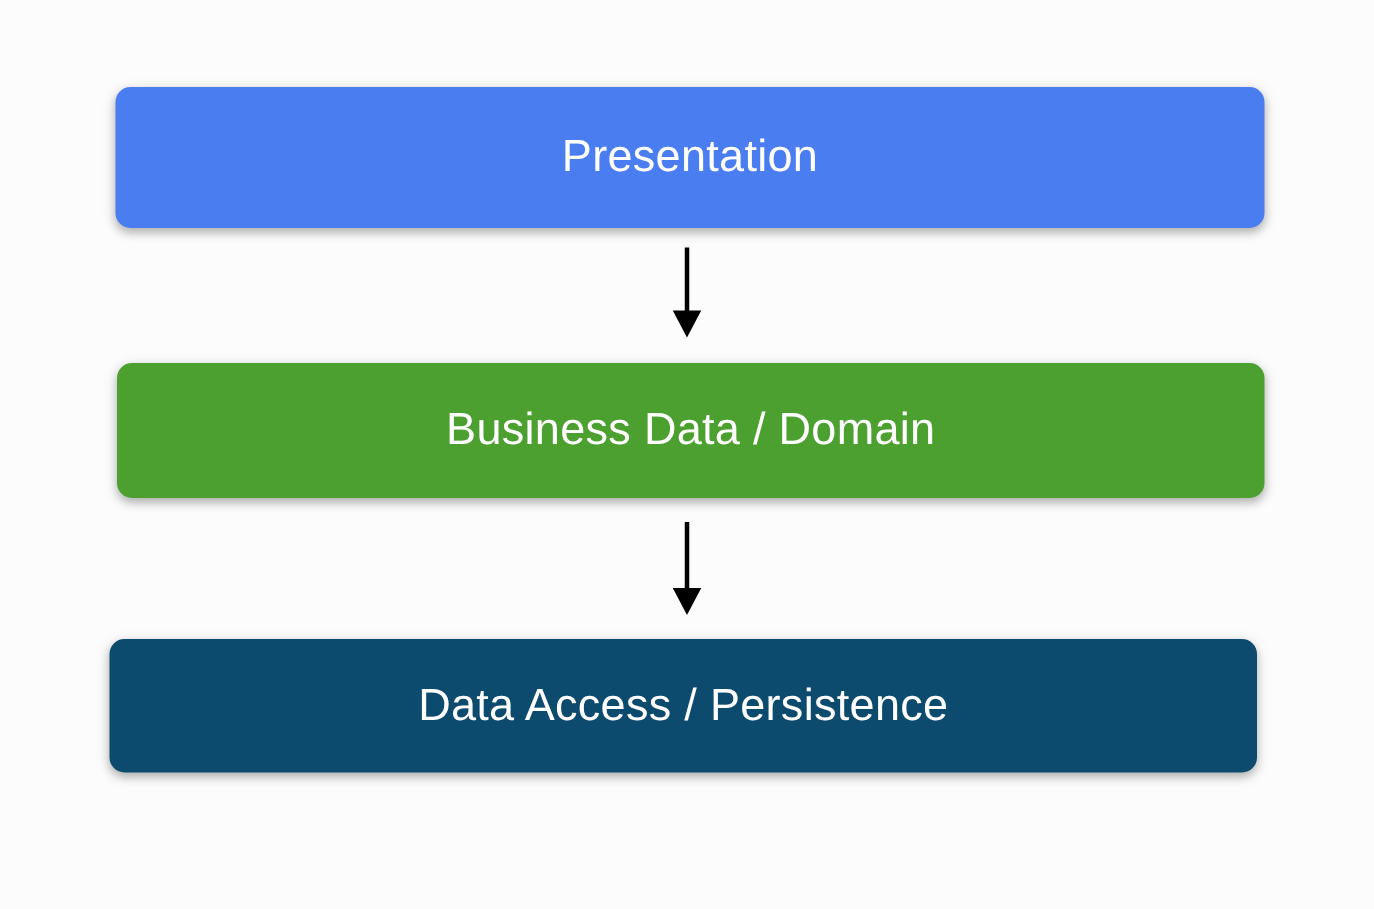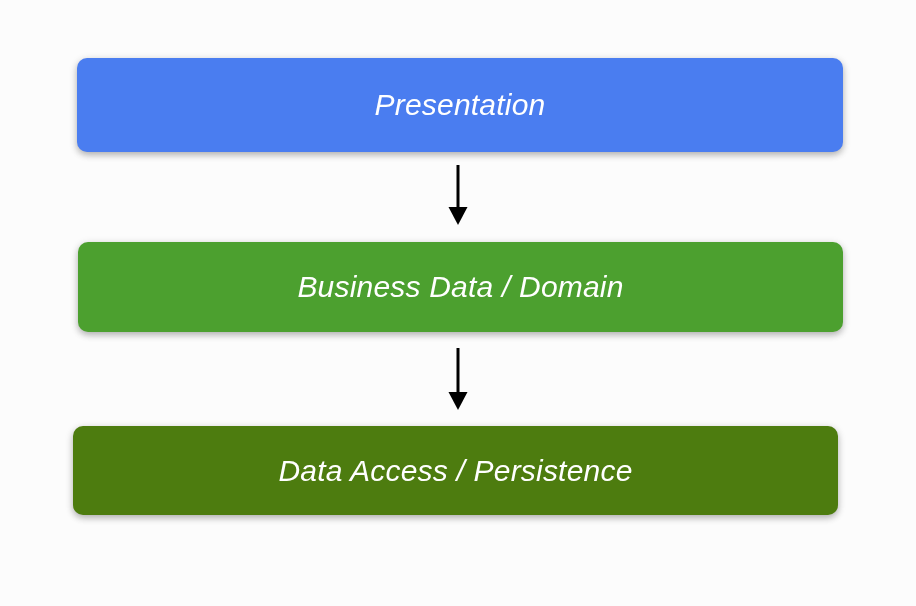--- a/index.html
+++ b/index.html
@@ -13,21 +13,20 @@
     background: #fcfcfc;
     font-family: "Liberation Sans", "DejaVu Sans", sans-serif;
     overflow: hidden;
   }
 
   #diagram-canvas {
     position: relative;
     width: 916px;
     height: 443px;
     background: #fcfcfc;
-    font-style: italic;
   }
 
   
   .layer-node {
     position: absolute;
     box-sizing: border-box;
     border-radius: 10px;
     display: flex;
     align-items: center;
     justify-content: center;
@@ -79,17 +78,17 @@
     <span class="layer-label" style="color: rgb(255, 255, 255);">Business Data / Domain</span>
   </div>
 
   <div class="connector" id="edge-business-logic-to-data-access" style="left: 446px; top: 348px;">
     <svg width="24" height="72" viewBox="0 0 24 72" xmlns="http://www.w3.org/2000/svg">
       <line x1="12" y1="0" x2="12" y2="48" stroke="#000000" stroke-width="3"></line>
       <polygon points="12,62 2.5,44 21.5,44" fill="#000000"></polygon>
     </svg>
   </div>
 
-  <div class="layer-node" id="node-data-access" style="left: 73px; top: 426px; width: 765px; height: 89px; background: #4d7c0f;">
+  <div class="layer-node" id="node-data-access" style="left: 73px; top: 426px; width: 765px; height: 89px; background: #0c4a6e;">
     <span class="layer-label" style="color: rgb(255, 255, 255);">Data Access / Persistence</span>
   </div>
 
 </div>
 
 </body></html>

